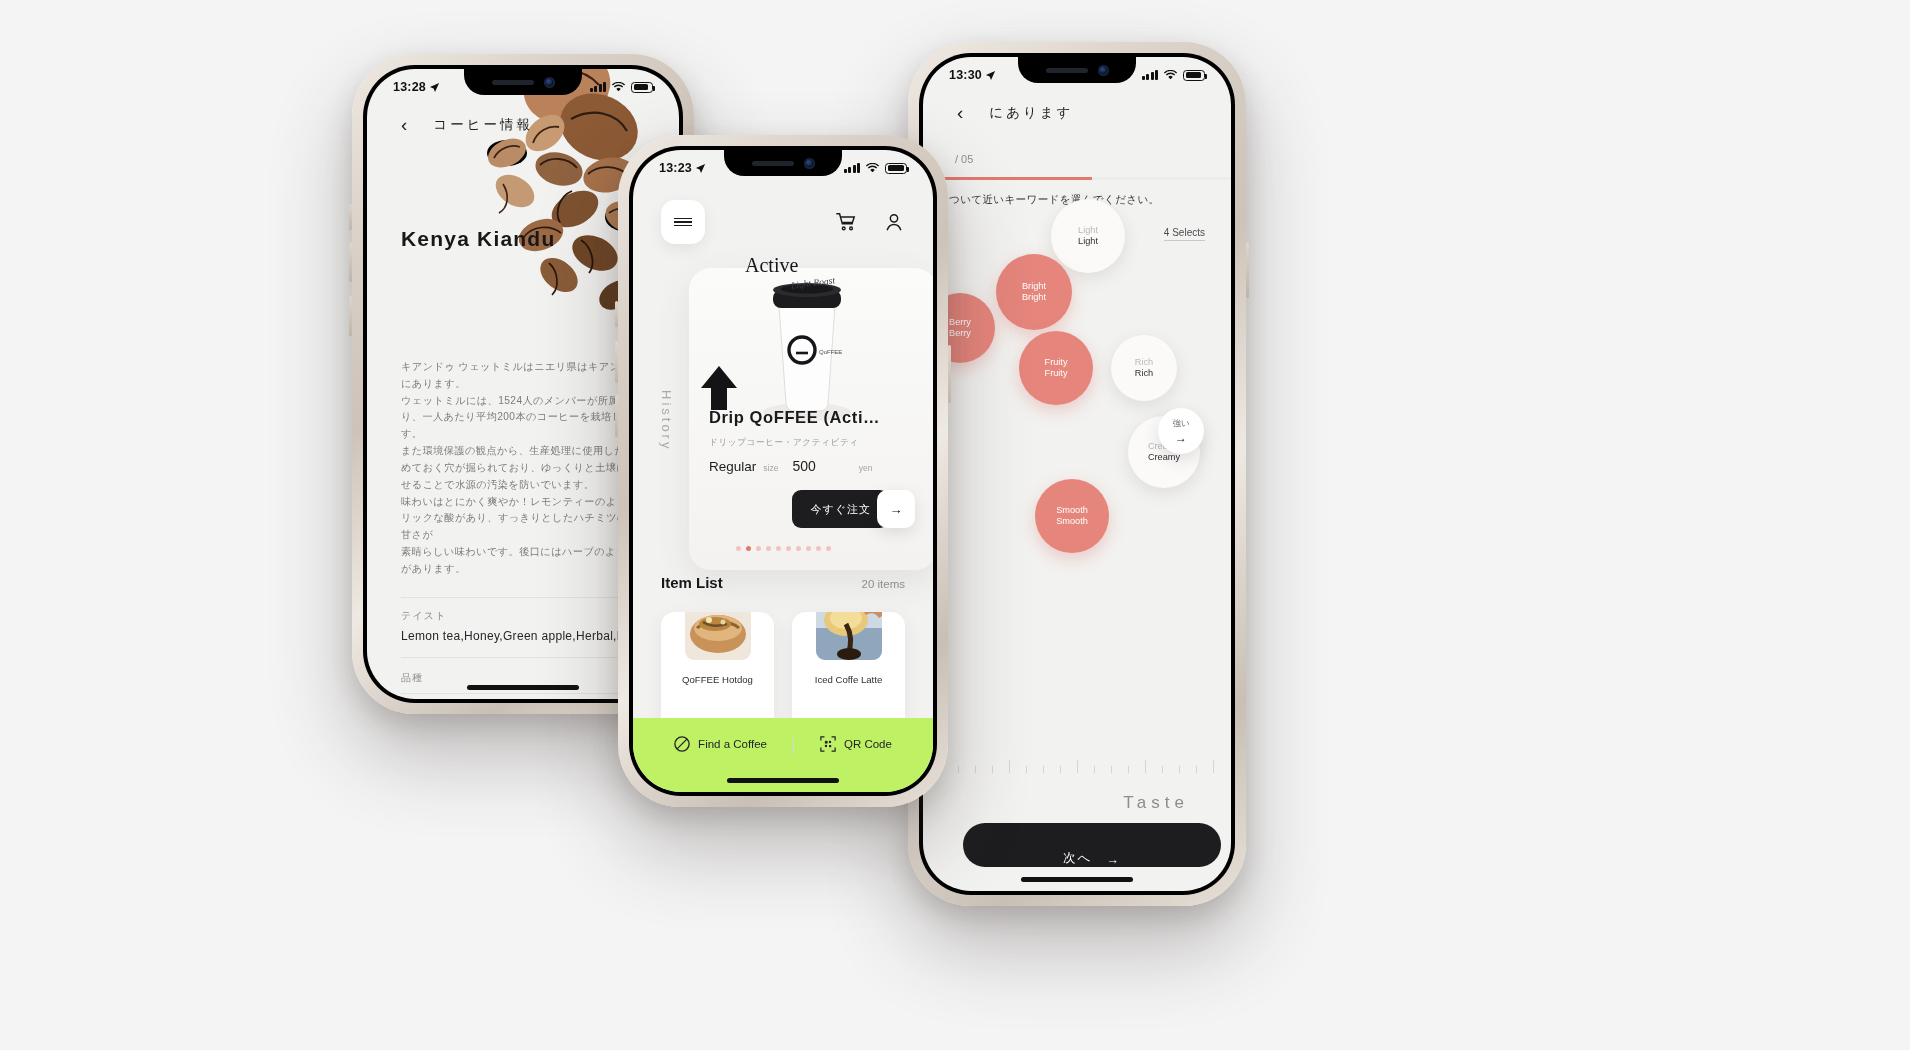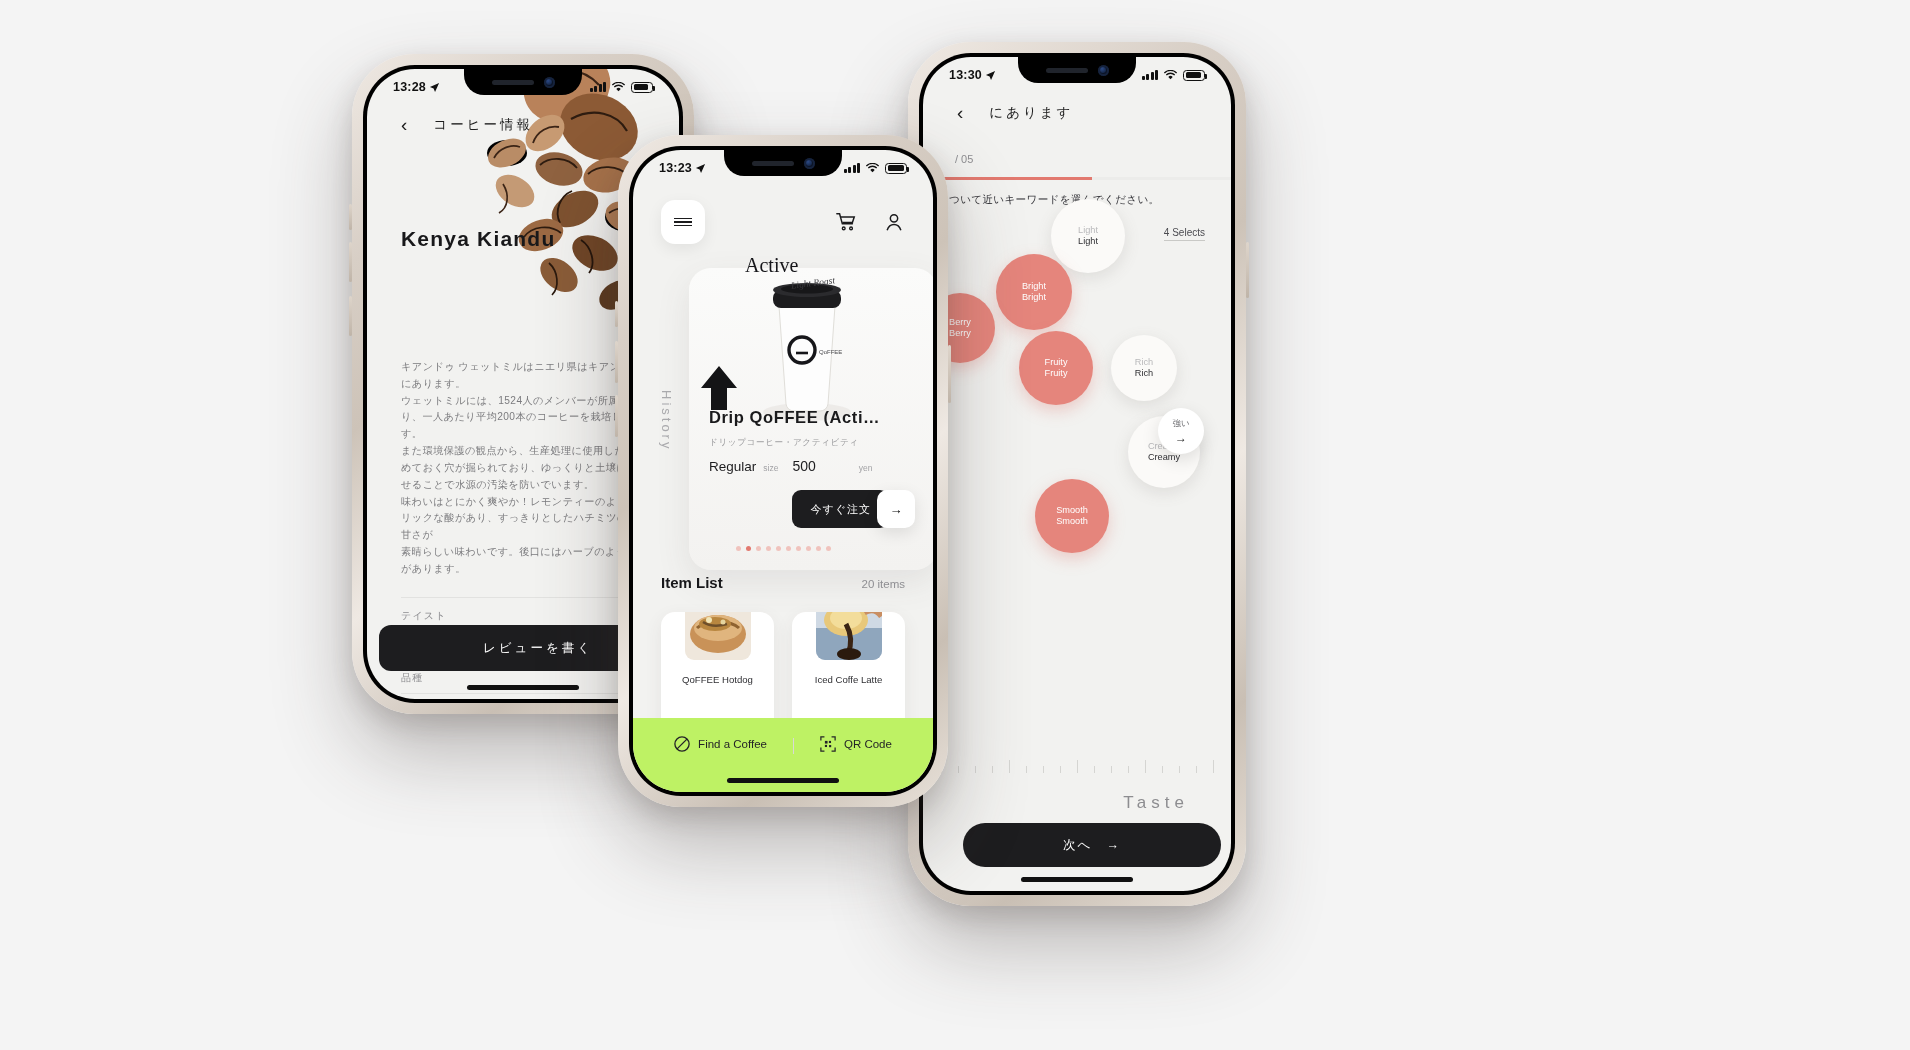--- a/index.html
+++ b/index.html
@@ -95,21 +95,21 @@
   .bubble span { display:block; }
   .bub-on { background:#e5857c; color:#fff; box-shadow: 0 6px 16px rgba(220,130,120,.35); }
   .bub-off { background:#fbfaf8; color:#b9b9bb; box-shadow: 0 5px 16px rgba(120,110,105,.16); }
   .bub-off .b-lo { color: #2f2f33; }
 
   .ruler { position:absolute; left: 18px; right: 18px; bottom: 118px; height: 16px; }
   .ruler i { position:absolute; bottom:0; width:1px; background:#d5d5d2; }
   .r-taste { position:absolute; bottom: 78px; right: 42px; font-size: 17px; letter-spacing: 5px; color: #8d8d90; }
   .r-cta { position:absolute; left: 40px; bottom: 24px; width: 258px; height: 44px; background:#1d1d1f;
            border-radius: 24px; color:#fff; font-size: 12.5px; letter-spacing: 2px;
-           display:flex; align-items:center; justify-content:center; gap: 14px; z-index: 14; }
+           display:flex; align-items:flex-end; justify-content:center; gap: 14px; z-index: 14; }
   .r-pillnext { position:absolute; right: -10px; top: 372px; width: 46px; height: 46px; border-radius: 50%;
                 background:#fff; box-shadow: 0 6px 18px rgba(0,0,0,.12);
                 display:flex; flex-direction:column; align-items:center; justify-content:center; z-index: 16;}
   .r-pillnext .pl { font-size: 8.5px; color:#6a6a6e; }
   .r-pillnext .ar { font-size: 12px; color:#1a1a1a; margin-top:1px; }
 
   
   #phone-mid { left: 618px; top: 135px; width: 330px; height: 672px; z-index: 6; }
   #phone-mid .notch { width: 118px; height: 26px; }
   #phone-mid .status { top: 11px; padding: 0 26px; font-size: 12.5px; }
@@ -261,21 +261,20 @@
 素晴らしい味わいです。後口にはハーブのよう
 があります。</div>
 
         <div class="l-hr" style="top:528px;"></div>
         <div class="l-lab" style="top:540px;">テイスト</div>
         <div class="l-val" style="top:560px;">Lemon tea,Honey,Green apple,Herbal,Ple</div>
         <div class="l-hr" style="top:588px;"></div>
         <div class="l-lab" style="top:602px;">品種</div>
         <div class="l-hr" style="top:624px;"></div>
 
-        <div class="l-cta">レビューを書く</div>
         <div class="home-bar"></div>
       </div>
     </div>
   </div>
 
   <div class="phone" id="phone-right">
     <div class="side-btn" style="right:-3px; top:200px; width:3px; height:56px;"></div>
     <div class="side-btn" style="left:-3px; top:160px; width:3px; height:26px;"></div>
     <div class="side-btn" style="left:-3px; top:200px; width:3px; height:40px;"></div>
     <div class="side-btn" style="left:-3px; top:252px; width:3px; height:40px;"></div>

